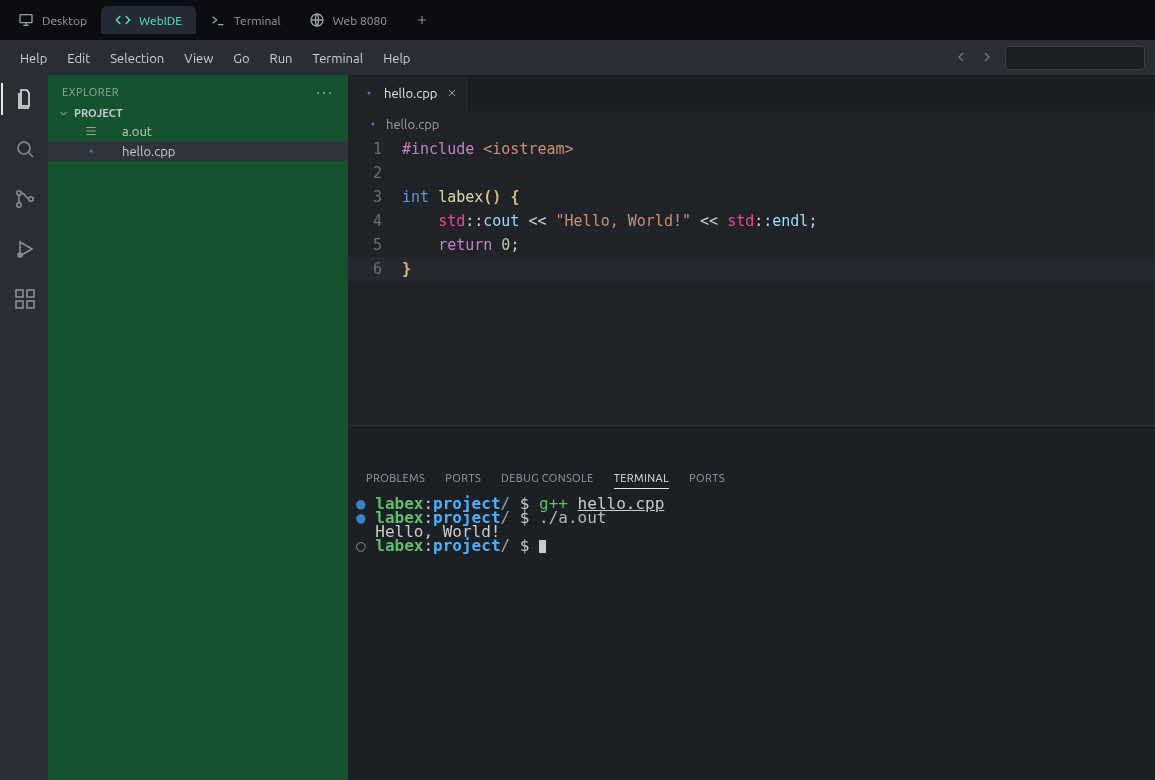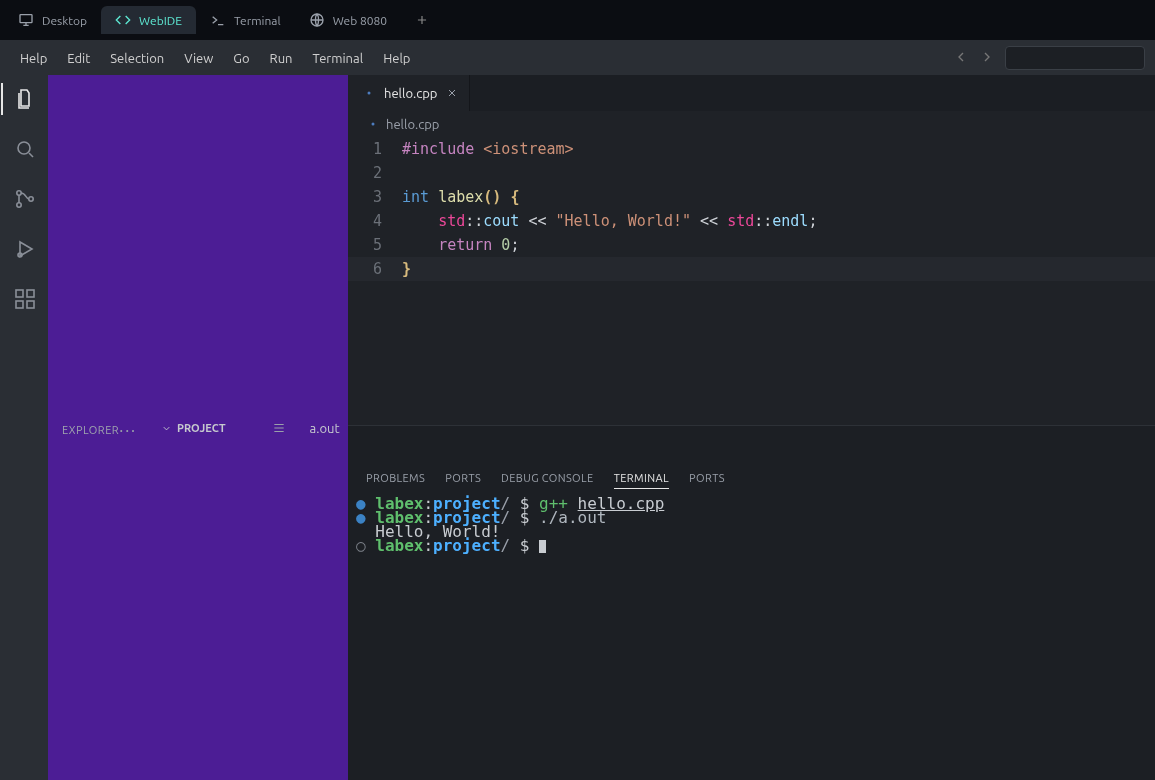--- a/index.html
+++ b/index.html
@@ -31,21 +31,21 @@
   
   .ide { display:flex; height: calc(780px - 40px - 35px); }
   .activitybar {
     width: 48px; background:#2a2e34; display:flex; flex-direction:column; align-items:center; padding-top:8px; gap:18px;
     border-left: 2px solid transparent;
   }
   .actbtn { width:32px; height:32px; display:flex; align-items:center; justify-content:center; color:#8a8f98; cursor:pointer; position:relative; }
   .actbtn.active { color:#e6e6e6; }
   .actbtn.active::before { content:""; position:absolute; left:-8px; top:0; bottom:0; width:2px; background:#e6e6e6; }
 
-  .sidebar { width:300px; background:#4c1d95; display:flex; flex-direction:row; }
+  .sidebar { width:300px; background:#14532d; display:flex; flex-direction:column; }
   .sidehdr { display:flex; align-items:center; justify-content:space-between; padding:8px 14px 4px; color:#a0a6ae; font-size:11px; letter-spacing:0.5px; }
   .sidehdr .dots { color:#9aa0aa; cursor:pointer; font-size:16px; letter-spacing:2px; }
   .projrow { display:flex; align-items:center; gap:6px; padding:2px 10px 2px 10px; font-size:11px; font-weight:600; color:#c6c9ce; cursor:pointer; }
   .chev { width:10px; height:10px; }
   .treeitem { display:flex; align-items:center; gap:24px; padding:3px 10px 3px 36px; font-size:13px; color:#c6c9ce; cursor:pointer; }
   .treeitem.selected { background:#2f343c; }
   .fileicon { width:14px; height:14px; display:flex; align-items:center; justify-content:center; color:#9aa0aa; font-size:11px; }
 
   .editorcol { flex:1; display:flex; flex-direction:column; background:#1f2227; min-width:0; }
   .tabbar { display:flex; align-items:center; height:36px; background:#1b1e23; }

